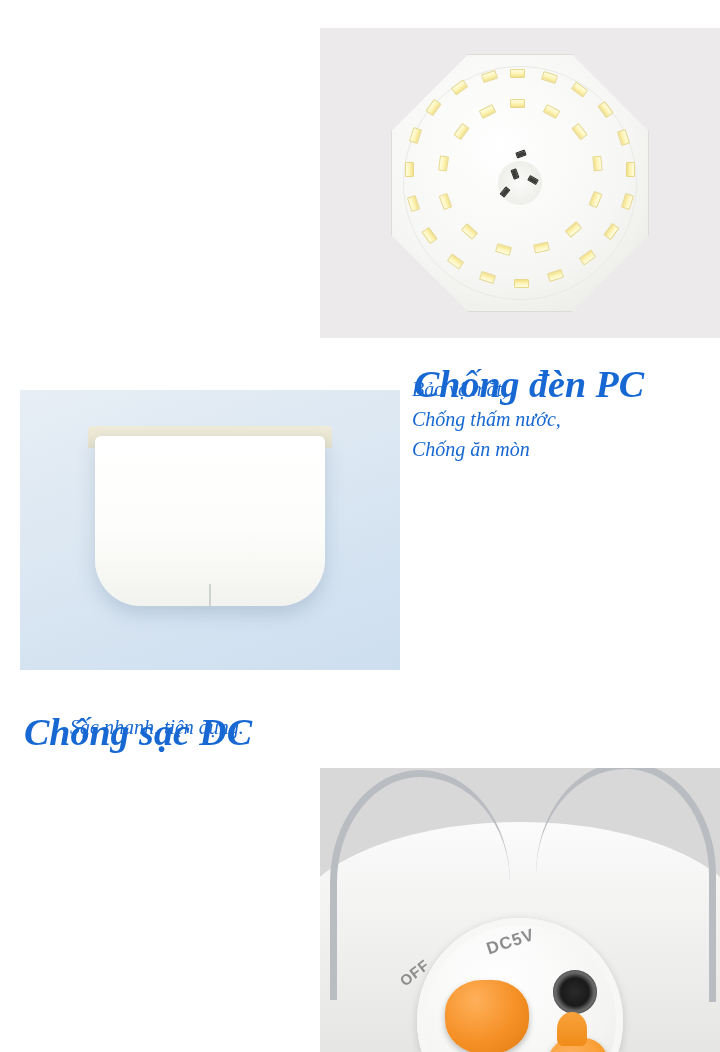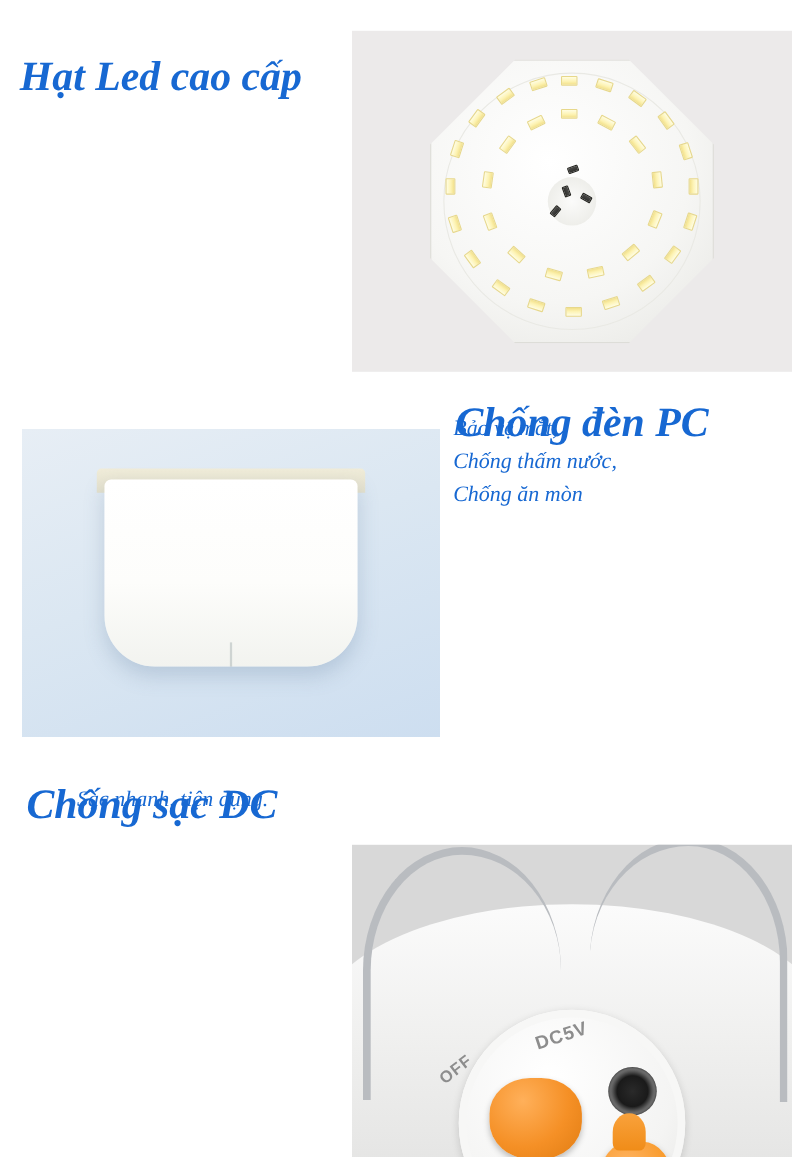--- a/index.html
+++ b/index.html
@@ -241,21 +241,20 @@
   #subtext-cover    { left: 412px; top: 486px - 364px; margin-top: 10px; }
 
   #heading-dc       { left: 24px;  top: 756px - 712px; }
   #subtext-dc       { left: 38px;  top: 836px - 712px; margin-left: 32px; }
 </style>
 </head>
 <body>
 
 <div class="section" id="section-led">
 
-  <div class="heading" id="heading-led">Hạt Led cao cấp</div>
 
 
   <div class="photo">
     <div class="led-disc">
       <div class="led-hub"></div>
 
       <div class="led-chip" style="left:118px;top:14px;transform:rotate(0deg)"></div>
       <div class="led-chip" style="left:150px;top:18px;transform:rotate(18deg)"></div>
       <div class="led-chip" style="left:180px;top:30px;transform:rotate(36deg)"></div>
       <div class="led-chip" style="left:206px;top:50px;transform:rotate(54deg)"></div>

